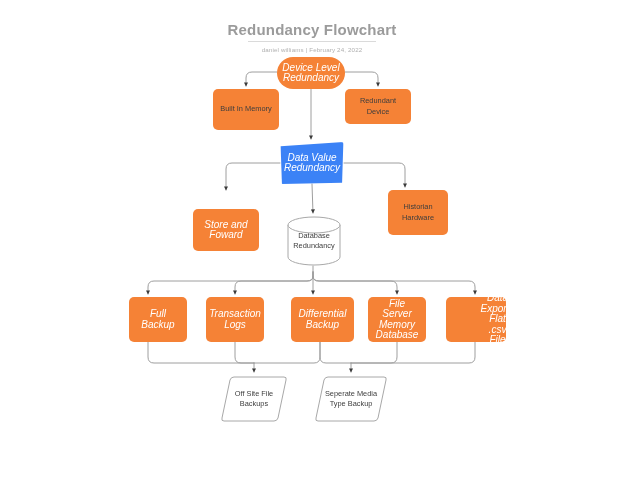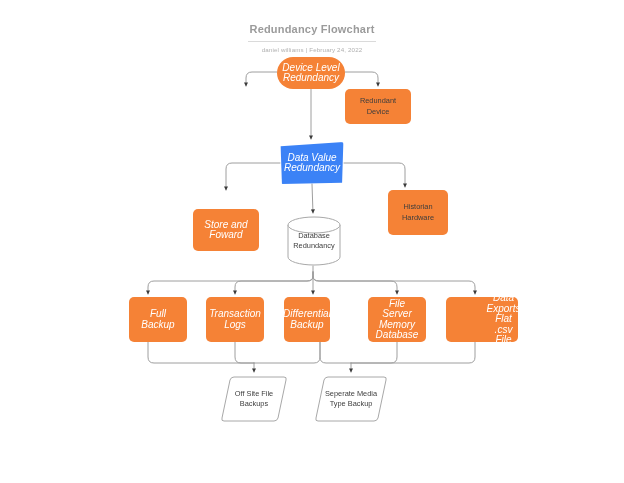--- a/index.html
+++ b/index.html
@@ -20,21 +20,21 @@
 
   
   .header {
     position: absolute;
     left: 0;
     top: 22px;
     width: 624px;
     text-align: center;
   }
   .doc-title {
-    font-size: 11px;
+    font-size: 15px;
     font-weight: bold;
     color: #9b9b9b;
     letter-spacing: .2px;
     line-height: 15px;
   }
   .title-rule {
     width: 128px;
     height: 1px;
     background: #dadada;
     margin: 4px auto 3px auto;
@@ -169,20 +169,23 @@
       <path d="M 397 342 L 397 357 Q 397 363 391 363 L 351 363"></path>
       <path d="M 475 342 L 475 357 Q 475 363 469 363 L 351 363"></path>
     </g>
   </svg>
 
   <div class="node n-stadium t-white-italic" style="left:277px;top:57px;width:68px;height:32px;">
     <span class="lbl">Device Level
 Redundancy</span>
   </div>
 
+  <div class="node n-orange t-dark" style="left:213px;top:89px;width:66px;height:41px;">
+    <span class="lbl">Built In Memory</span>
+  </div>
 
   <div class="node n-orange t-dark" style="left:345px;top:89px;width:66px;height:35px;">
     <span class="lbl">Redundant
 Device</span>
   </div>
 
   <div class="node n-quad t-white-italic" style="left:280px;top:142px;width:64px;height:42px;">
     <span class="lbl">Data Value
 Redundancy</span>
   </div>
@@ -206,31 +209,31 @@
   </div>
 
   <div class="node n-orange t-white-italic" style="left:129px;top:297px;width:58px;height:45px;">
     <span class="lbl">Full Backup</span>
   </div>
 
   <div class="node n-orange t-white-italic" style="left:206px;top:297px;width:58px;height:45px;">
     <span class="lbl">Transaction Logs</span>
   </div>
 
-  <div class="node n-orange t-white-italic" style="left:284px;top:297px;width:46px;height:45px;">
+  <div class="node n-orange t-white-italic" style="left:291px;top:297px;width:63px;height:45px;">
     <span class="lbl">Differential
 Backup</span>
   </div>
 
   <div class="node n-orange t-white-italic" style="left:368px;top:297px;width:58px;height:45px;">
     <span class="lbl">File Server Memory
 Database</span>
   </div>
 
-  <div class="node n-orange t-white-italic" style="left:446px;top:297px;width:72px;height:45px;padding-left:43px;">
+  <div class="node n-orange t-white-italic" style="left:446px;top:297px;width:60px;height:45px;padding-left:43px;">
     <span class="lbl">Data Exports Flat
 .csv File</span>
   </div>
 
   <div class="node n-para t-dark" style="left:221px;top:375px;width:66px;height:48px;">
     <svg class="para-bg" viewBox="0 0 66 48" preserveAspectRatio="none">
       <path d="M 13 2 Q 10 2 9 5 L 1 43 Q 0 46 3 46 L 53 46 Q 56 46 57 43 L 65 5 Q 66 2 63 2 Z" fill="#ffffff" stroke="#a8a8a8" stroke-width="1"></path>
     </svg>
     <span class="lbl">Off Site File
 Backups</span>

